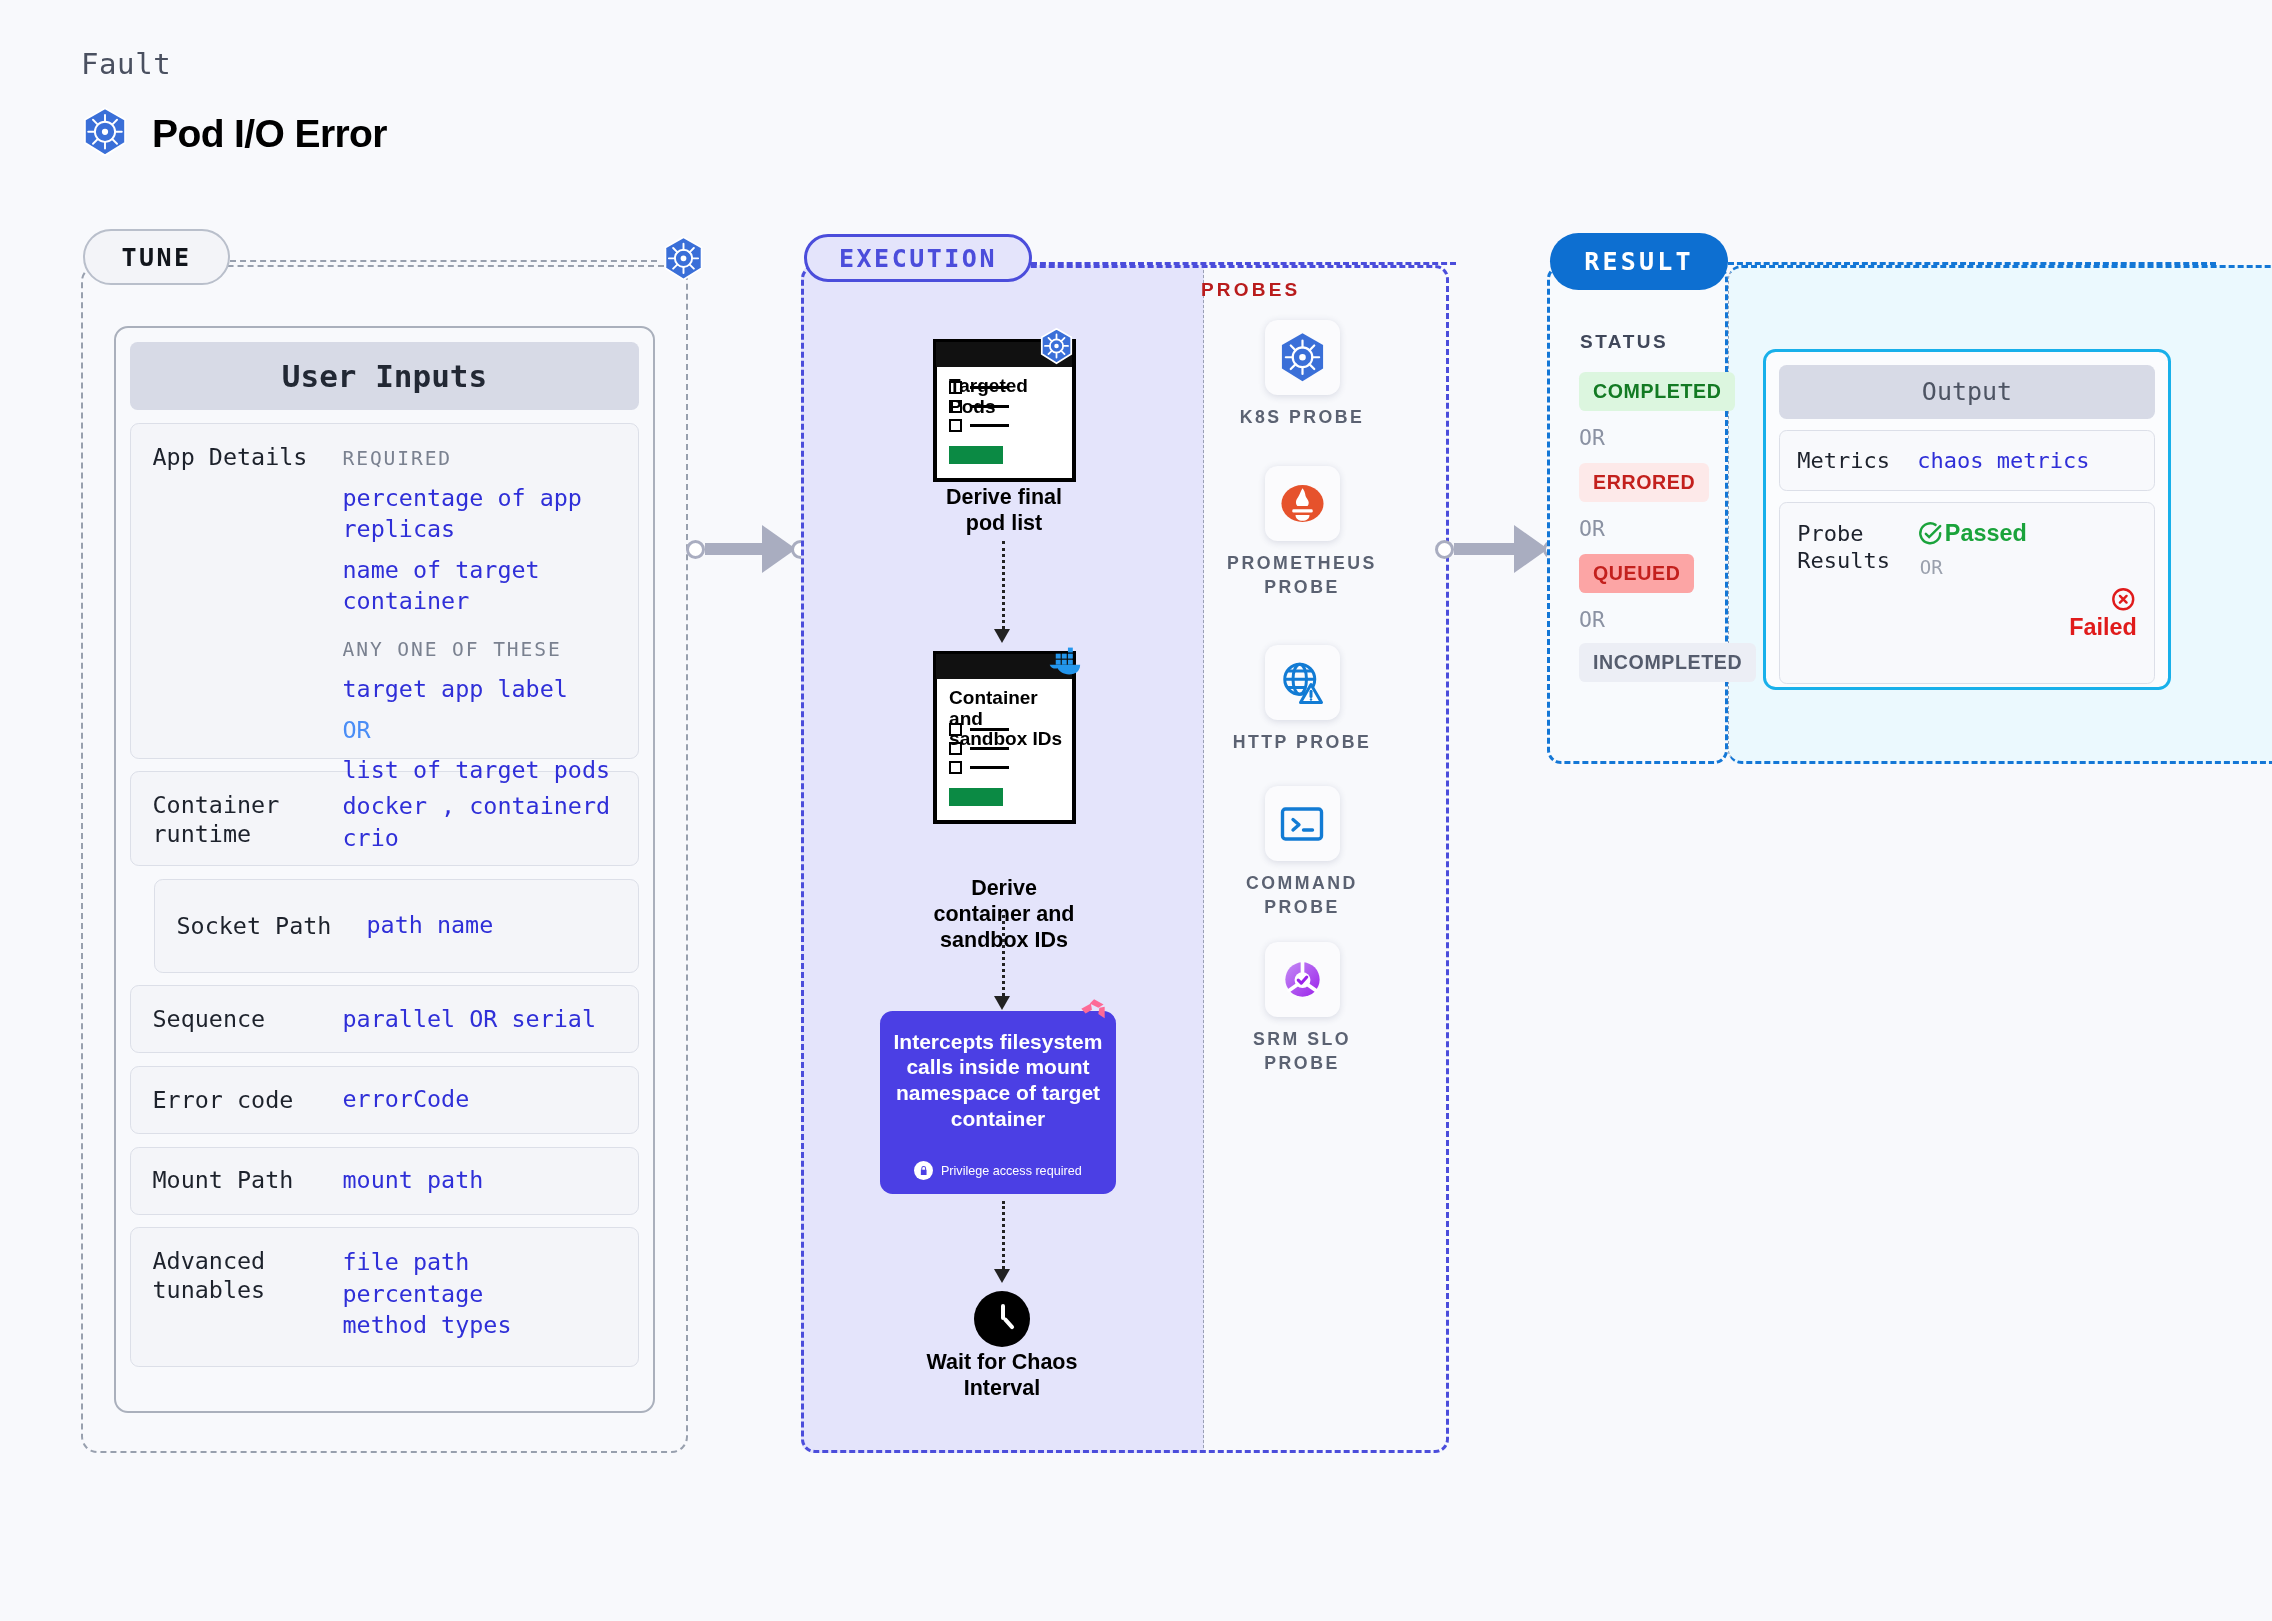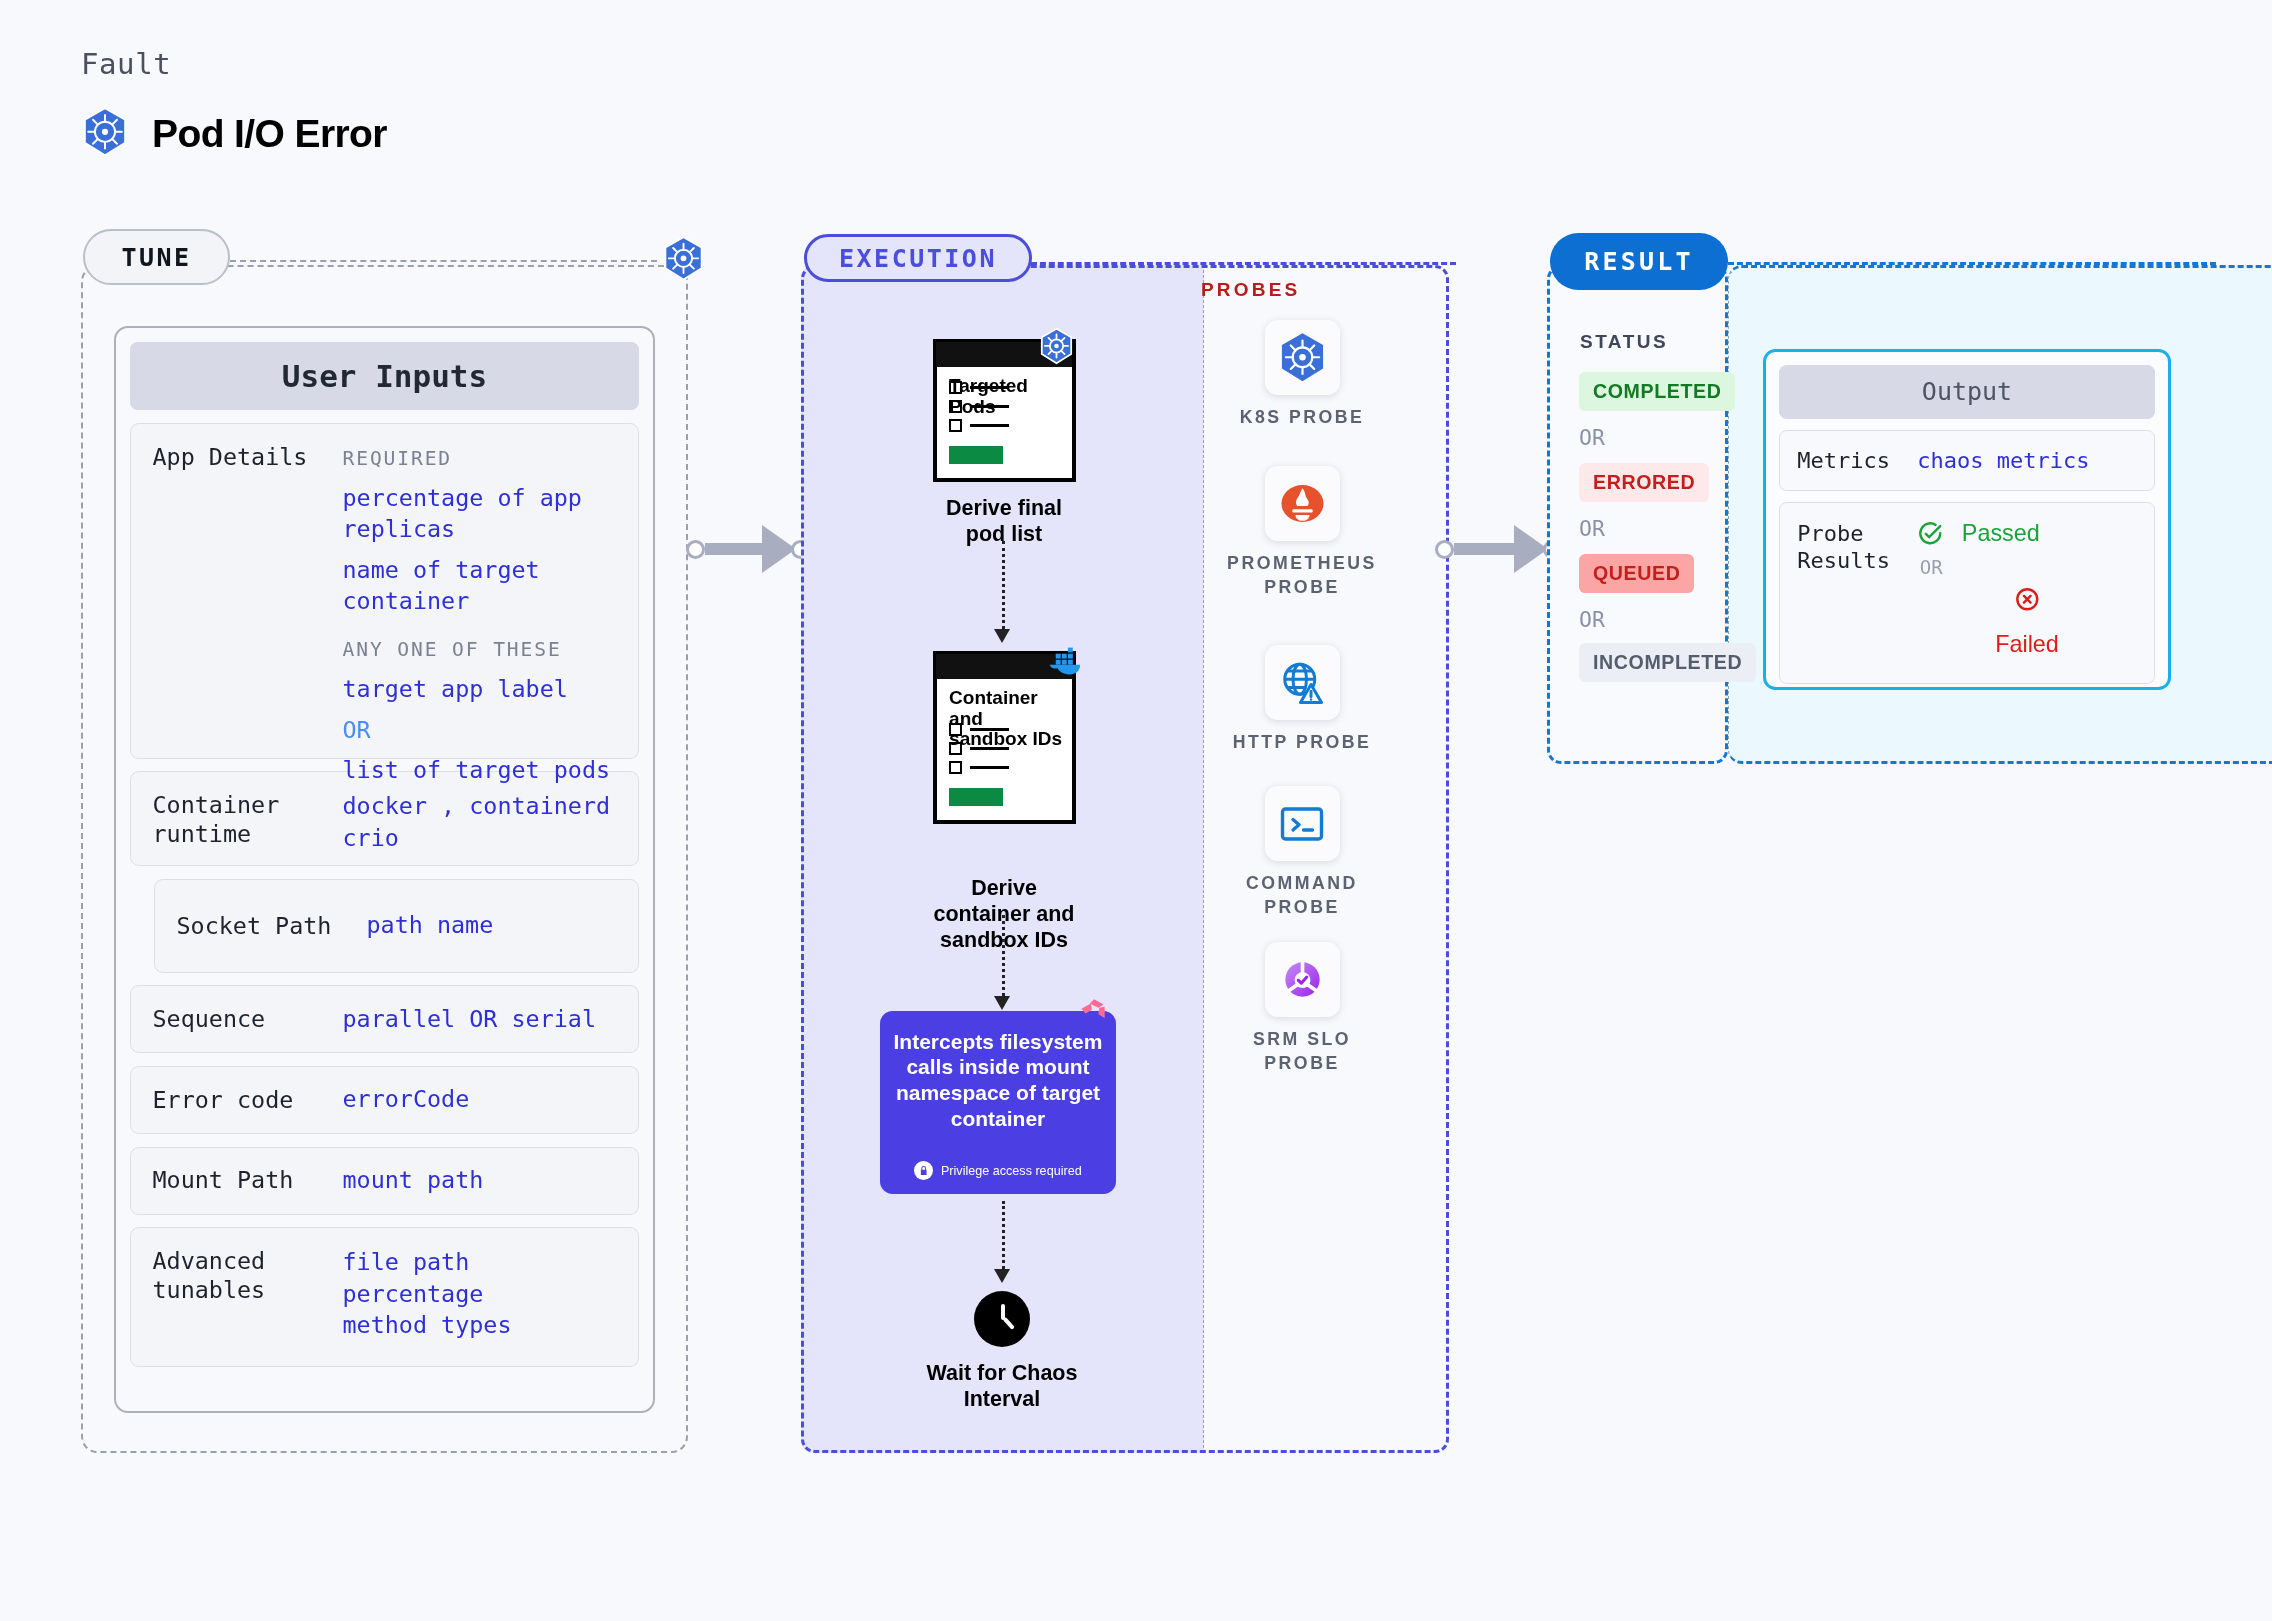--- a/index.html
+++ b/index.html
@@ -116,21 +116,21 @@
     position:absolute; left:12.6px; top:33px; right:7.6px;
     font-size:19px; font-weight:700; line-height:1.08; text-align:left; color:#000;
     font-family:"Liberation Sans",sans-serif;
   }
   .doc ul{ position:absolute; left:12.6px; bottom:40px; list-style:none; }
   .doc li{ display:flex; align-items:center; gap:7.6px; margin-bottom:5.7px; }
   .doc li i{ width:13.3px;height:13.3px;border:2.5px solid #000; display:block; }
   .doc li b{ width:39px;height:2.5px;background:#000; display:block; }
   .doc .greenbar{ position:absolute; left:12.6px; bottom:14px; width:54px; height:17.7px; background:#0b8a44; }
   .node-cap{
-    margin-top:14px; font-size:21.5px; font-weight:700; color:#000; line-height:1.2;
+    margin-top:3px; font-size:21.5px; font-weight:700; color:#000; line-height:1.2;
   }
   .vdash{
     position:absolute; width:0; border-left:3.2px dotted #222;
   }
   .arrowdown{
     position:absolute; width:0;height:0;
     border-left:8.8px solid transparent;border-right:8.8px solid transparent;
     border-top:14px solid #222;
   }
 
@@ -213,21 +213,21 @@
   .orow{
     margin-top:11.4px; background:#f8f9fc; border:1.3px solid #dcdfe8; border-radius:7.6px;
     display:flex; padding:16.4px 17.7px;
   }
   .orow .lab{
     width:120px; flex:none;
     font-family:"DejaVu Sans Mono","Liberation Mono",monospace;
     font-size:22px; color:#1d222c; line-height:1.25;
   }
   .orow .val{ font-family:"DejaVu Sans Mono","Liberation Mono",monospace; font-size:22px; color:#2f2fd8;}
-  .pr-line{ display:flex; align-items:center; gap:18px; font-size:23.4px; font-weight:400; }
+  .pr-line{ display:flex; align-items:flex-end; gap:1px; font-size:23.4px; font-weight:700; }
   .pr-or{ font-family:"DejaVu Sans Mono","Liberation Mono",monospace; font-size:19px; color:#9aa0ad; margin:8.8px 0 8.8px 2.5px;}
 </style>
 </head>
 <body>
 
 <div id="fault-label">Fault</div>
 <div id="fault-title-row">
   <span class="k8s">
     <svg width="48" height="51" viewBox="0 0 100 105">
         <polygon points="50,2 92,26 92,74 50,100 8,74 8,26" fill="#3a6fd8" stroke="#fff" stroke-width="4"></polygon>

